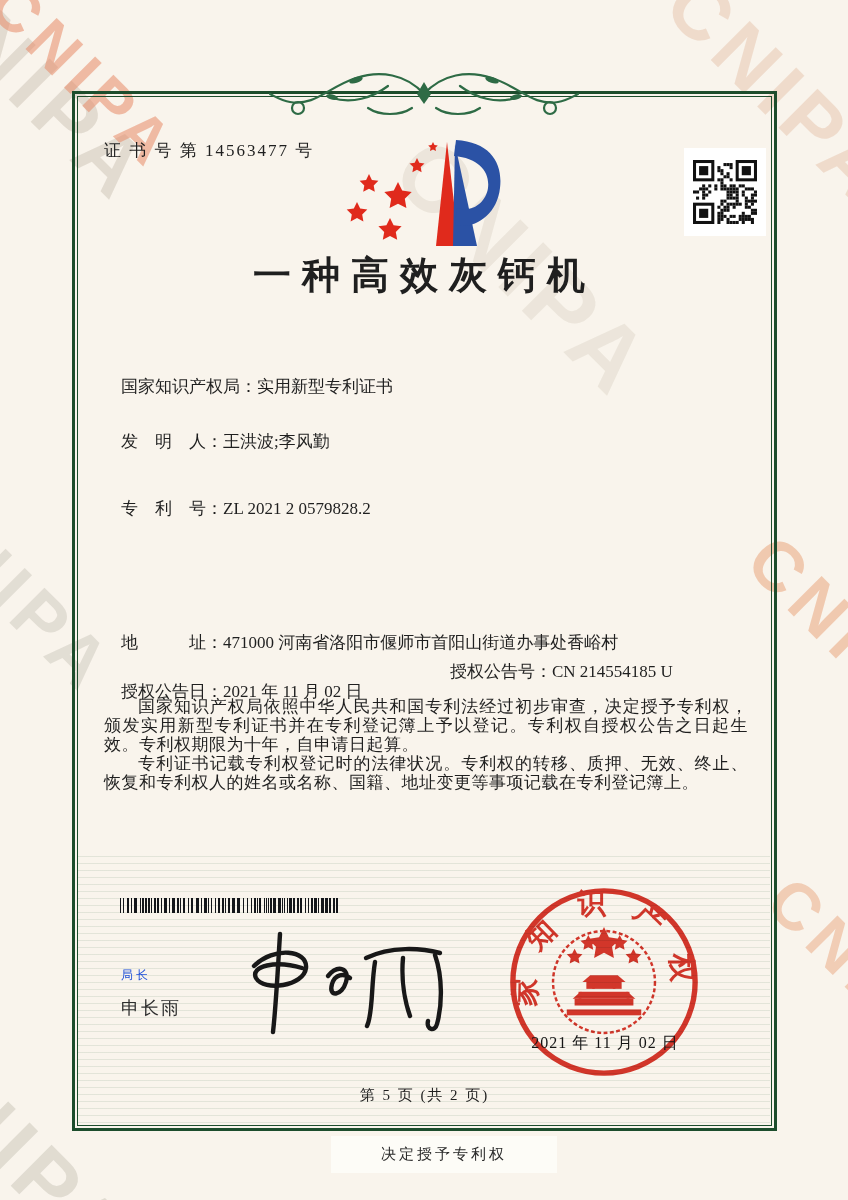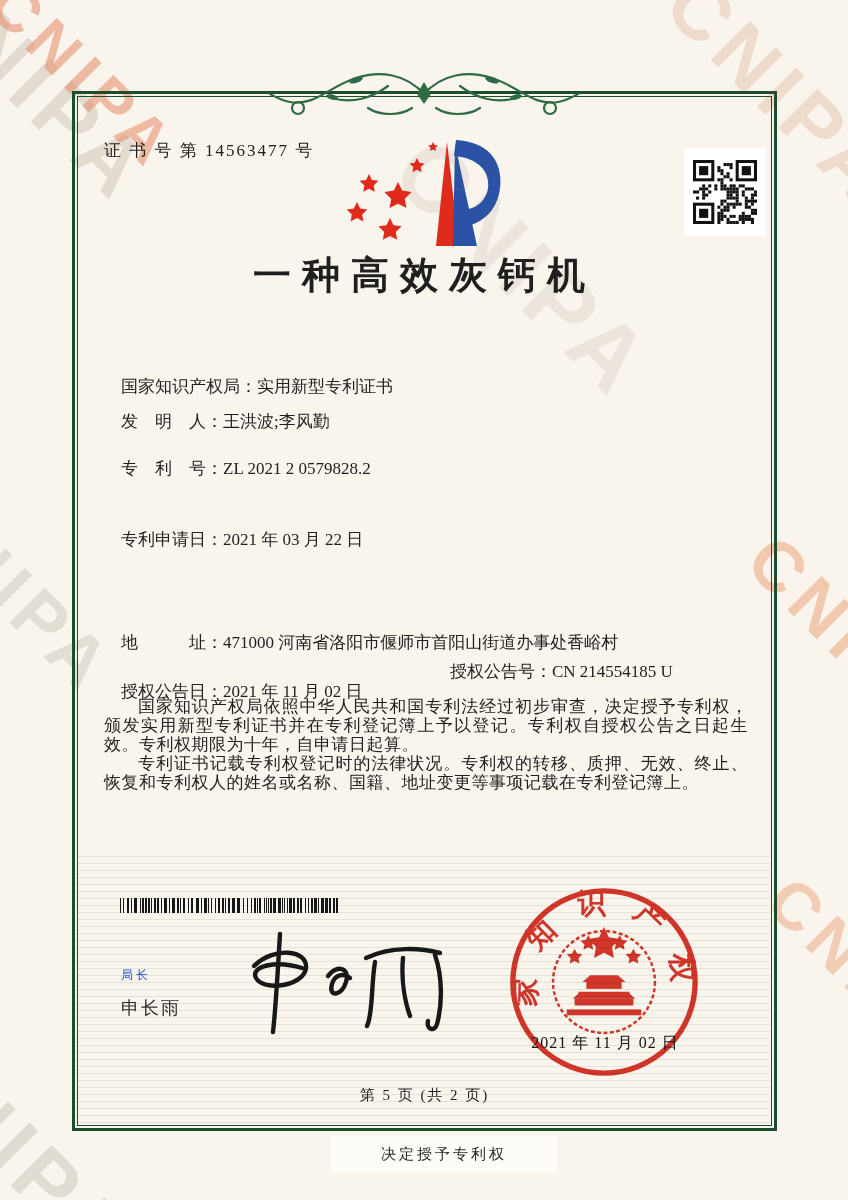--- a/index.html
+++ b/index.html
@@ -255,28 +255,25 @@
         <rect x="3" y="45" width="15" height="15" fill="#fff"></rect>
         <rect x="6" y="48" width="9" height="9" fill="#111"></rect>
       </svg>
   </div>
 
   <div class="title">一种高效灰钙机</div>
 
   <div class="row" style="top:355px">
     <span class="lbl">国家知识产权局：</span><span class="val">实用新型专利证书</span>
   </div>
-  <div class="row" style="top:390px">
+  <div class="row" style="top:410px">
     <span class="lbl">发　明　人：</span><span class="val">王洪波;李风勤</span>
   </div>
-  <div class="row" style="top:437px">
+  <div class="row" style="top:477px">
     <span class="lbl">专　利　号：</span><span class="val">ZL 2021 2 0579828.2</span>
-  </div>
-  <div class="row" style="top:508px">
-    <span class="lbl">专利申请日：</span><span class="val">2021 年 03 月 22 日</span>
   </div>
   <div class="row" style="top:611px">
     <span class="lbl">地　　　址：</span><span class="val">471000 河南省洛阳市偃师市首阳山街道办事处香峪村</span>
   </div>
   <div class="row" style="top:660px">
     <span class="lbl">授权公告日：</span><span class="val">2021 年 11 月 02 日</span>
     <span class="pair2"><span>授权公告号：</span><span>CN 214554185 U</span></span>
   </div>
 
   <div class="body-text">

